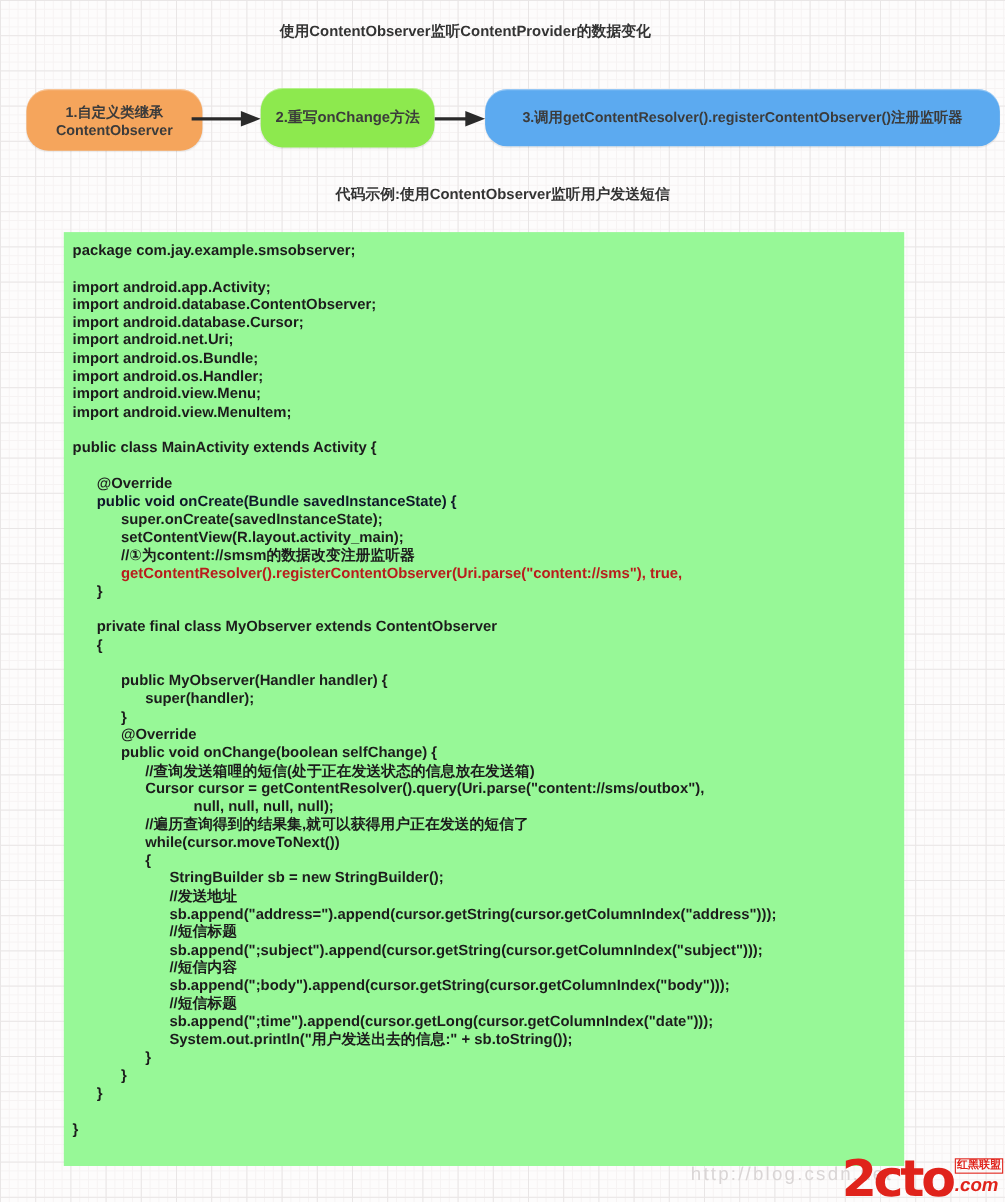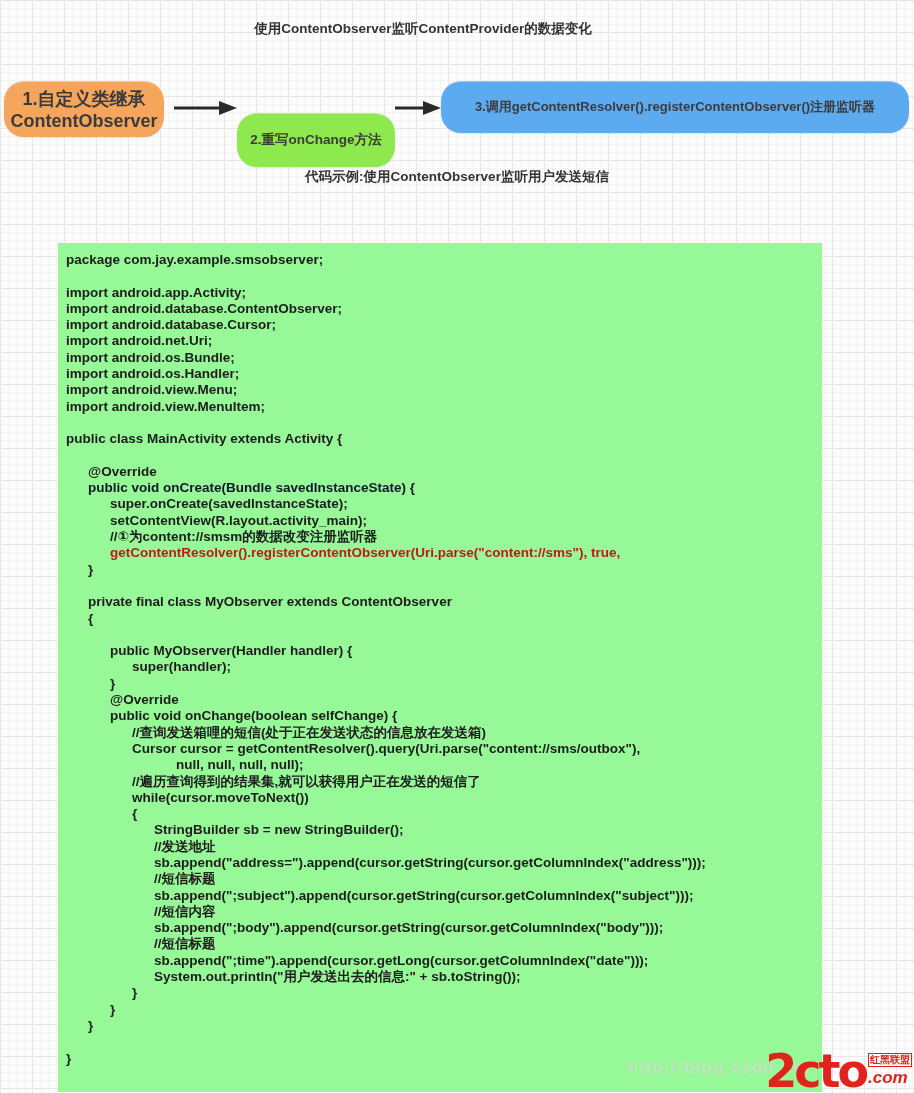--- a/index.html
+++ b/index.html
@@ -31,22 +31,22 @@
 
   .flow-step{
     position:absolute;
     display:flex;align-items:center;justify-content:center;
     border-radius:20px;
     font-weight:bold;color:#3b3b3b;
     text-align:center;
     white-space:pre-line;
     box-shadow:inset 0 1px 0 rgba(255,255,255,0.35), 0 1px 1px rgba(0,0,0,0.08);
   }
-  .step-1{left:4px;top:81px;width:160px;height:56px;font-size:18px;background:#f5a55c;}
-  .step-2{left:237px;top:80px;width:158px;height:54px;font-size:13.5px;background:#8de94e;margin-top:33px;}
+  .step-1{left:24px;top:81px;width:160px;height:56px;font-size:13px;background:#f5a55c;}
+  .step-2{left:237px;top:80px;width:158px;height:54px;font-size:13.5px;background:#8de94e;}
   .step-3{left:441px;top:81px;width:468px;height:52px;font-size:13px;background:#5caaf0;}
 
   .flow-arrow{position:absolute;height:18px;}
   .arrow-1{left:174px;top:99px;width:63px;}
   .arrow-2{left:395px;top:99px;width:46px;}
 
   .code-block{
     position:absolute;
     left:58px;top:211px;width:764px;height:849px;
     background:#97f897;
@@ -111,21 +111,21 @@
 
   <svg class="flow-arrow arrow-2" viewBox="0 0 46 18" xmlns="http://www.w3.org/2000/svg">
     <line x1="0" y1="9" x2="30" y2="9" stroke="#2a2a2a" stroke-width="3"></line>
     <polygon points="28,2 46,9 28,16" fill="#2a2a2a"></polygon>
   </svg>
 
   <div class="flow-step step-3" style="background: rgb(92, 170, 240);">3.调用getContentResolver().registerContentObserver()注册监听器</div>
 
   <div class="section-subtitle">代码示例:使用ContentObserver监听用户发送短信</div>
 
-  <div class="code-block" style="background: rgb(151, 248, 151); margin-top: 32px;">
+  <div class="code-block" style="background: rgb(151, 248, 151);">
     <div>
         <div class="code-line" style="padding-left: 8px; color: rgb(28, 28, 28);">package com.jay.example.smsobserver;</div>
         <div class="code-line" style="padding-left: 8px; color: rgb(28, 28, 28);">&nbsp;</div>
         <div class="code-line" style="padding-left: 8px; color: rgb(28, 28, 28);">import android.app.Activity;</div>
         <div class="code-line" style="padding-left: 8px; color: rgb(28, 28, 28);">import android.database.ContentObserver;</div>
         <div class="code-line" style="padding-left: 8px; color: rgb(28, 28, 28);">import android.database.Cursor;</div>
         <div class="code-line" style="padding-left: 8px; color: rgb(28, 28, 28);">import android.net.Uri;</div>
         <div class="code-line" style="padding-left: 8px; color: rgb(28, 28, 28);">import android.os.Bundle;</div>
         <div class="code-line" style="padding-left: 8px; color: rgb(28, 28, 28);">import android.os.Handler;</div>
         <div class="code-line" style="padding-left: 8px; color: rgb(28, 28, 28);">import android.view.Menu;</div>

